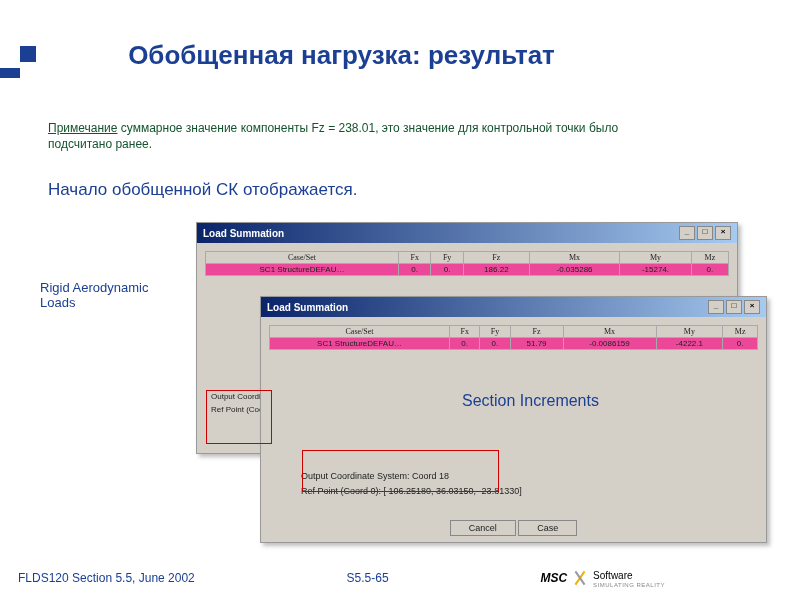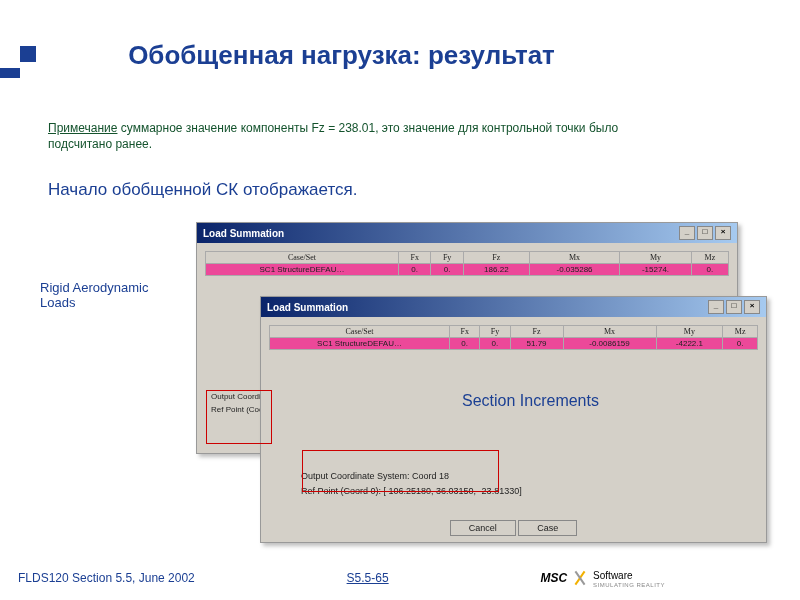--- a/index.html
+++ b/index.html
@@ -151,21 +151,21 @@
     position: absolute;
     bottom: 12px;
     left: 0; right: 0;
     display: flex;
     justify-content: space-between;
     align-items: center;
     padding: 0 18px;
     font-size: 12px;
     color: #1b3f93;
   }
-  .footer .center { flex: 1; text-align: center; text-decoration: underline; }
+  .footer .center { flex: 1; text-align: center; }
   .logo { display: flex; align-items: center; gap: 6px; font-weight: bold; color: #000; font-style: italic; }
   .logo .x {
     display: inline-block;
     width: 14px; height: 14px;
     position: relative;
   }
   .logo .x::before, .logo .x::after {
     content: ""; position: absolute; left: 6px; top: -1px;
     width: 2px; height: 16px; background: #f2b100;
   }

